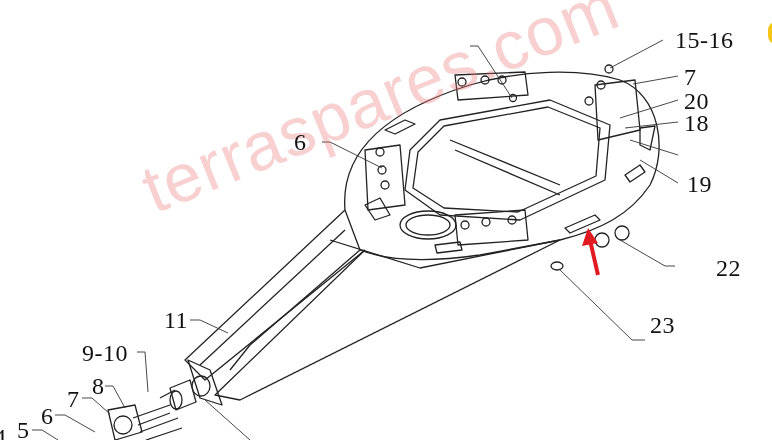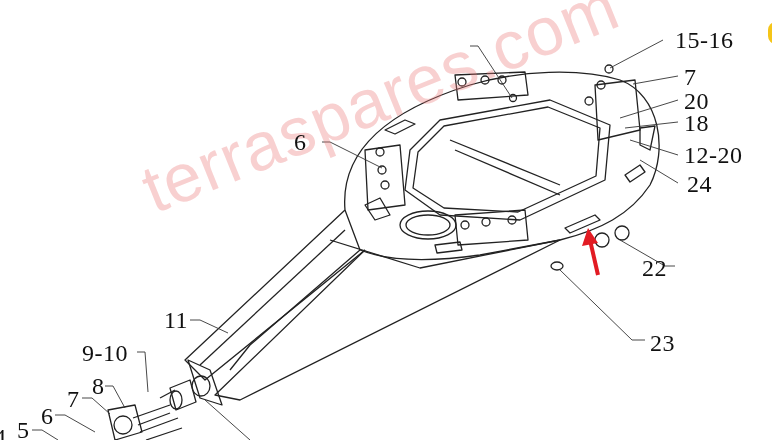--- a/index.html
+++ b/index.html
@@ -107,24 +107,23 @@
   </svg>
 
   <div class="watermark">terraspares.com</div>
   <div class="yellow-tab"></div>
 
   <div class="callout" style="left:675px;top:28px">15-16</div>
   <div class="callout" style="left:684px;top:65px">7</div>
   <div class="callout" style="left:684px;top:89px">20</div>
   <div class="callout" style="left:684px;top:111px">18</div>
   <div class="callout" style="left:294px;top:130px">6</div>
-  <div class="callout" style="left:684px;top:143px">12-20</div>
-  <div class="callout" style="left:687px;top:172px">24</div>
-  <div class="callout" style="left:642px;top:256px">22</div>
-  <div class="callout" style="left:650px;top:331px">23</div>
+  <div class="callout" style="left:687px;top:172px">19</div>
+  <div class="callout" style="left:716px;top:256px">22</div>
+  <div class="callout" style="left:650px;top:313px">23</div>
   <div class="callout" style="left:164px;top:308px">11</div>
   <div class="callout" style="left:82px;top:341px">9-10</div>
   <div class="callout" style="left:92px;top:374px">8</div>
   <div class="callout" style="left:67px;top:387px">7</div>
   <div class="callout" style="left:41px;top:404px">6</div>
   <div class="callout" style="left:17px;top:418px">5</div>
   <div class="callout" style="left:-6px;top:425px">4</div>
 </div>
 
 </body></html>

